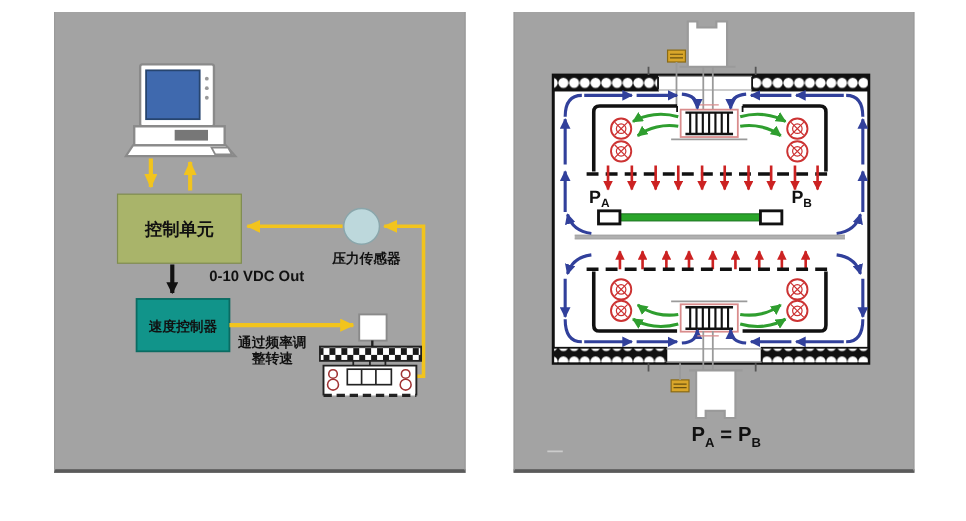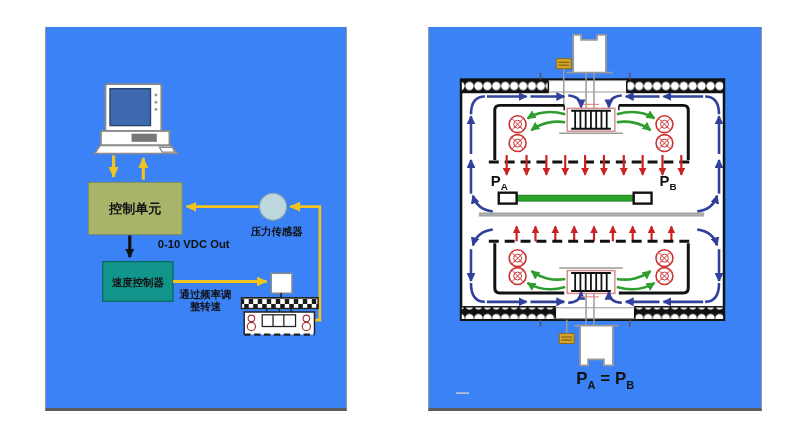--- a/index.html
+++ b/index.html
@@ -1,25 +1,25 @@
 <!DOCTYPE html>
 <html><head>
 <meta charset="utf-8">
 <style>
   html,body{margin:0;padding:0;}
   body{
     width:805px;height:434px;position:relative;background:#ffffff;
     font-family:"Liberation Sans",sans-serif;overflow:hidden;
   }
   .panel{
-    position:absolute;top:27px;height:384px;background:#3b82f6;
+    position:absolute;top:10px;height:384px;background:#a3a3a3;
     border-left:1px solid #9a9a9a;border-right:1px solid #9a9a9a;
     border-bottom:3px solid #5a5a5a;box-sizing:border-box;
   }
-  #left-panel{left:45px;width:302px;}
+  #left-panel{left:45px;width:343px;}
   #right-panel{left:428px;width:334px;}
   .panel svg{display:block;width:100%;height:100%;}
   svg text{font-family:"Liberation Sans",sans-serif;font-weight:bold;fill:#111;}
 </style>
 </head>
 <body>
 
 <div class="panel" id="left-panel">
 <svg viewBox="0 0 333 384">
   <defs>

